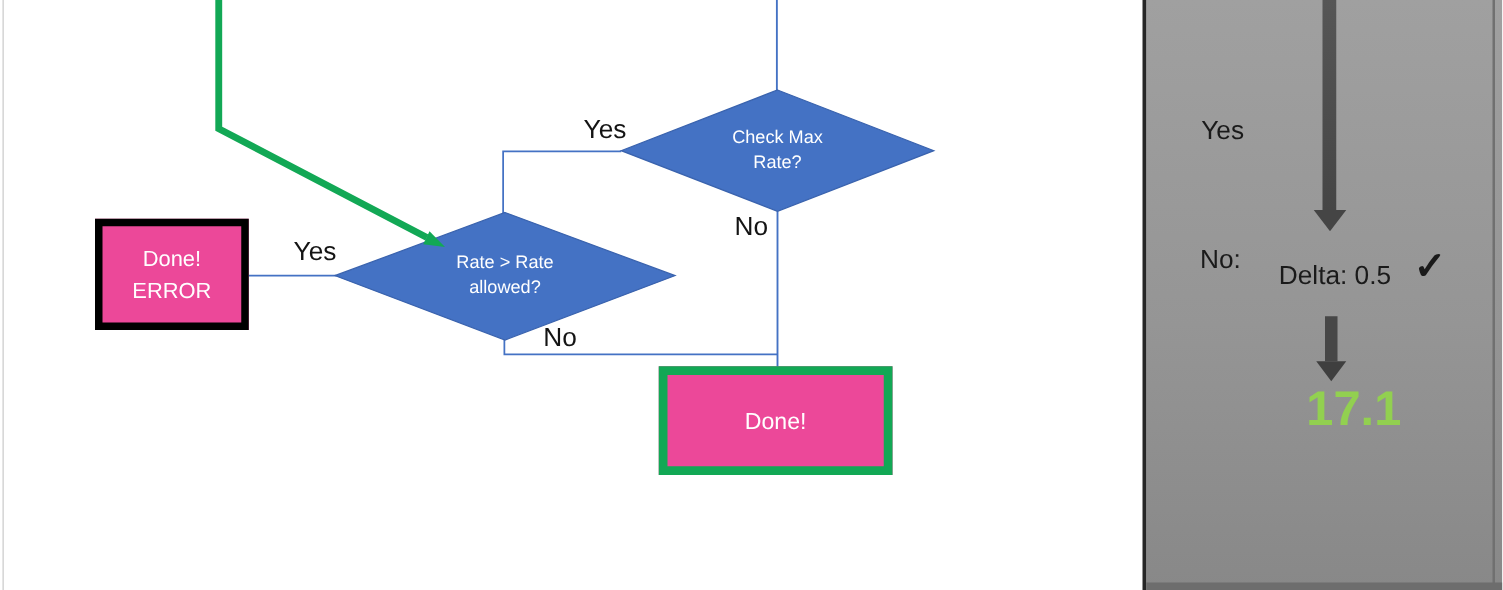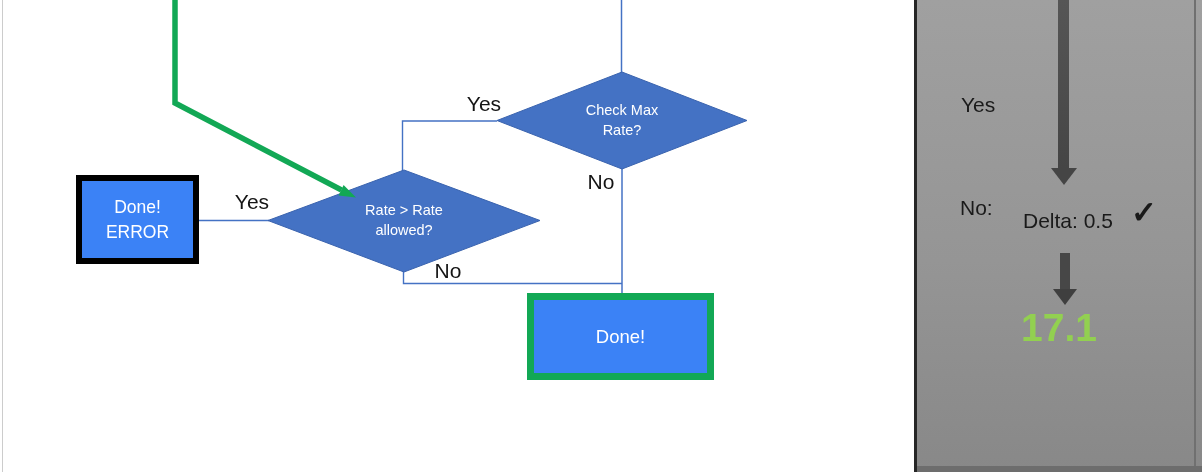--- a/index.html
+++ b/index.html
@@ -26,21 +26,21 @@
   .d1 { left: 542px; top: 100px; }
   .d2 { left: 324px; top: 200px; }
 
   
   .edge-label {
     position: absolute; color: #141414; font-size: 21px; width: 48px; text-align: center;
   }
 
   
   .term-box {
-    position: absolute; background: #3b82f6; color: #ffffff;
+    position: absolute; background: #ec4899; color: #ffffff;
     display: flex; flex-direction: column; align-items: center; justify-content: center;
     text-align: center;
   }
   #box-done-error {
     left: 76px; top: 175px; width: 123px; height: 89px;
     border: 6px solid #000000; font-size: 17.5px; line-height: 25px;
   }
   #box-done {
     left: 527px; top: 293px; width: 187px; height: 87px;
     border: 7px solid #12a855; font-size: 18.5px;
@@ -70,21 +70,21 @@
                   border-top: 17px solid #454545; }
   #arrow2-shaft { left: 143px; top: 253px; width: 10px; height: 36px; background: #474747; }
   #arrow2-head  { left: 136px; top: 289px;
                   border-left: 12px solid transparent; border-right: 12px solid transparent;
                   border-top: 16px solid #3f3f3f; }
   #panel-yes   { left: 44px;  top: 93px; }
   #panel-no    { left: 43px;  top: 196px; text-align: right; }
   #panel-delta { left: 106px; top: 209px; }
   #panel-check { left: 214px; top: 194px; font-size: 31px; font-weight: bold; }
   #panel-result {
-    position: absolute; left: 104px; top: 306px; width: 100px; text-align: left;
+    position: absolute; left: 104px; top: 306px; width: 100px; text-align: right;
     color: #92d050; font-size: 39px; font-weight: bold;
   }
 </style>
 </head>
 <body>
 
 <div id="stage">
 
   <div class="slide-edge"></div>
 

